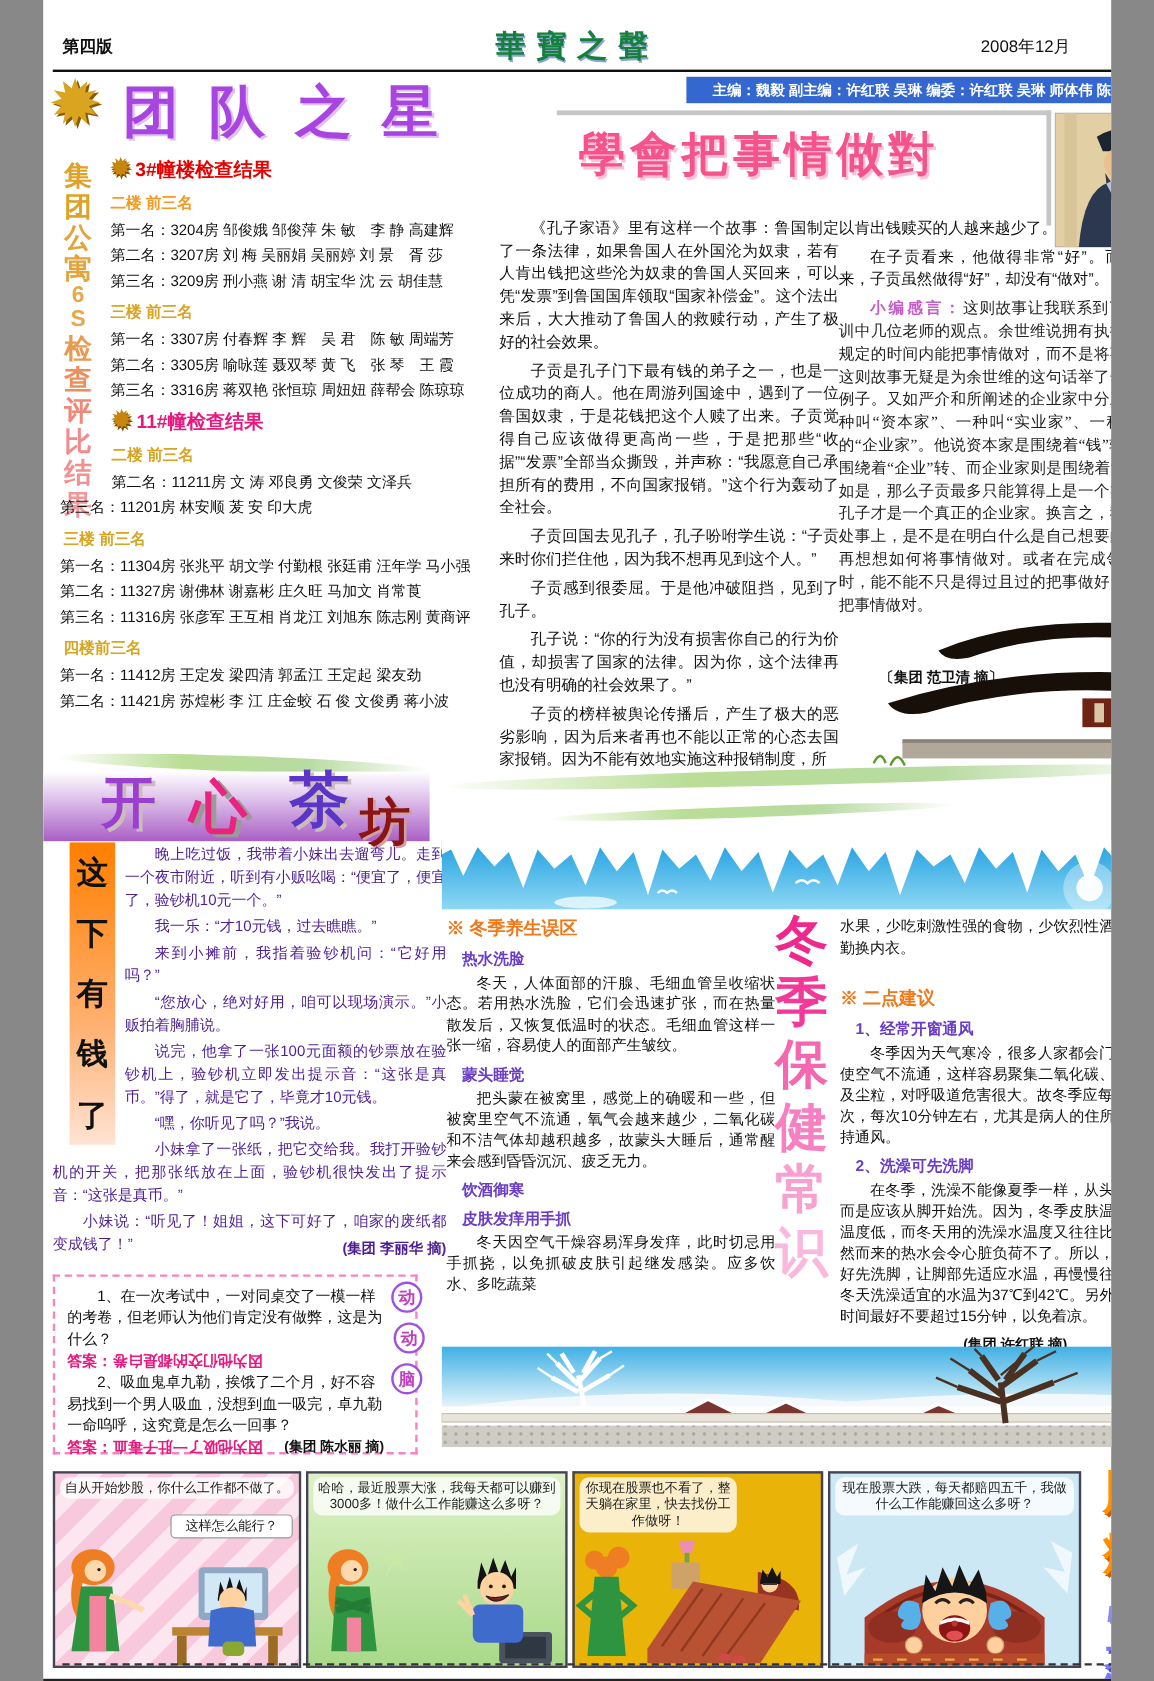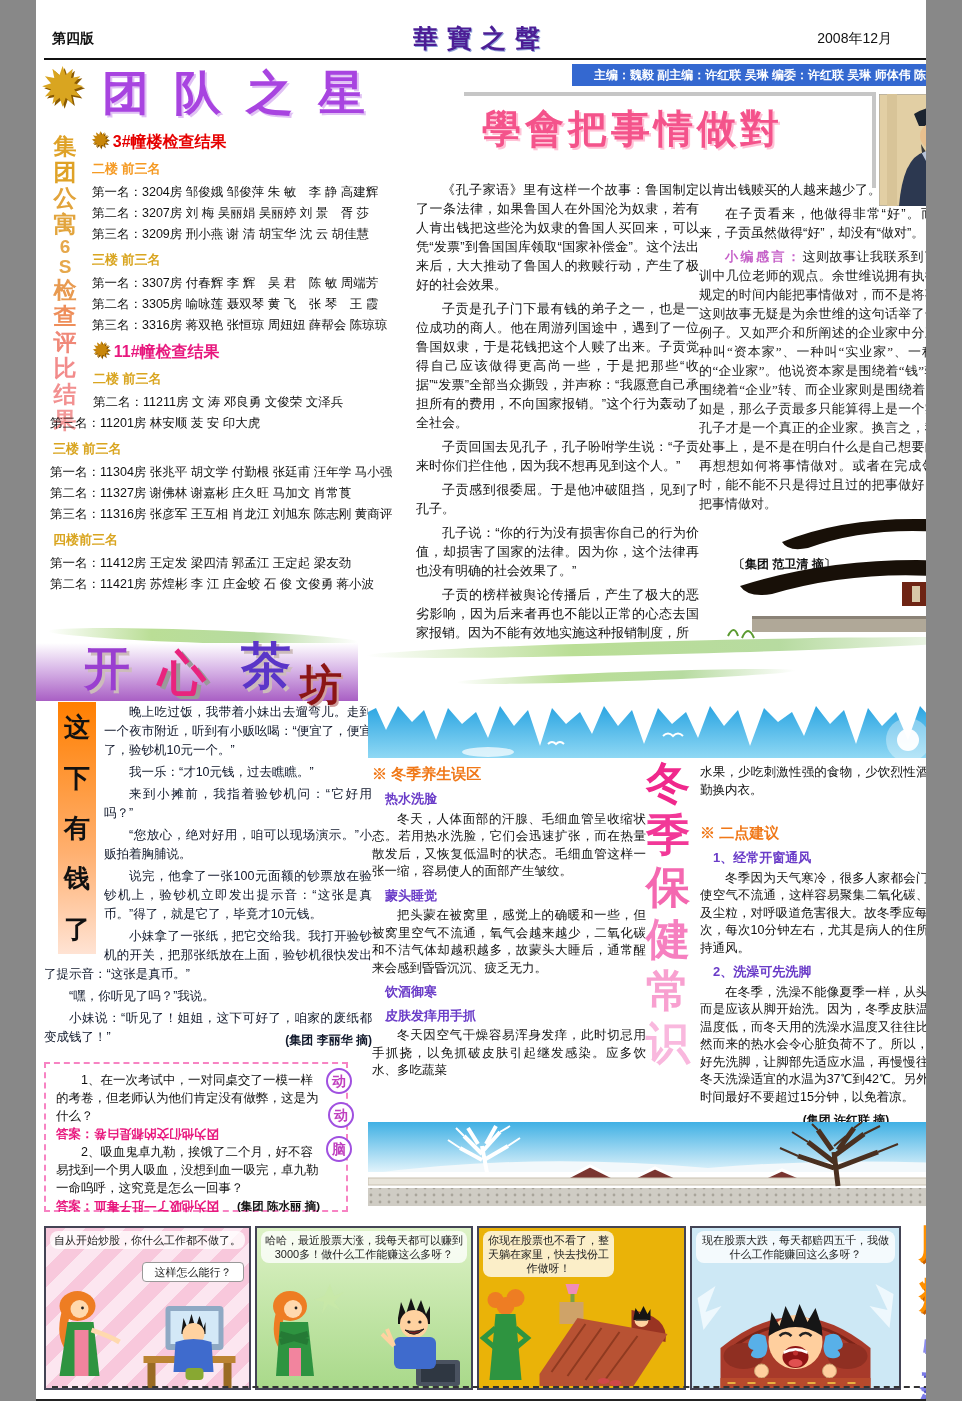--- a/index.html
+++ b/index.html
@@ -5,21 +5,21 @@
   * { margin:0; padding:0; box-sizing:border-box; }
   html,body { background:#888; }
   body { font-family:"Liberation Sans", sans-serif; }
   #page { position:relative; width:890px; height:1401px; background:#fff; margin:0 auto;
           overflow:hidden; border-bottom:2px solid #222; }
   .abs { position:absolute; }
 
   
   .edition { left:16px; top:30px; font-size:14px; font-weight:bold; color:#111; }
   .masthead { left:50%; top:22px; transform:translateX(-50%); font-family:"Liberation Serif", serif;
-              font-size:25px; font-weight:bold; color:#4c1d95; letter-spacing:9px;
+              font-size:25px; font-weight:bold; color:#15803d; letter-spacing:9px;
               text-shadow:1px 1px 0 #8fa2d8; }
   .pagedate { right:34px; top:30px; font-size:14px; color:#111; }
   .header-rule { left:8px; top:58px; width:946px; border-top:2px solid #111; }
   .editors-bar { left:536px; top:64px; width:400px; height:22px; background:#3468d0; color:#fff;
                  font-size:12px; font-weight:bold; text-align:center; line-height:22px; }
 
   
   .star-big { left:4px; top:60px; font-size:54px; color:#d9a520; text-shadow:2px 2px 0 #8a5a00; line-height:1; }
   .team-title { left:66px; top:62px; font-size:47px; font-weight:bold; color:#a844e0;
                 letter-spacing:25px; text-shadow:2px 2px 0 #e0c0f4; white-space:nowrap; }
@@ -78,21 +78,21 @@
   .tc1 { left:48px; top:645px; font-size:46px; color:#9a3fd0; text-shadow:3px 3px 0 #cbb; }
   .tc2 { left:122px; top:650px; font-size:48px; color:#e8247e; text-shadow:4px 3px 0 #9a9a9a; }
   .tc3 { left:205px; top:641px; font-size:50px; color:#5a35c8; text-shadow:3px 3px 0 #cbb; }
   .tc4 { left:264px; top:664px; font-size:42px; color:#8b1515; text-shadow:2px 2px 0 #d0a0a0; }
 
   .money-box { left:22px; top:702px; width:38px; height:252px;
                background:linear-gradient(to bottom, #ff7f00, #ffb070 60%, #ffe3d4);
                display:flex; flex-direction:column; justify-content:space-around; align-items:center; }
   .money-box span { font-size:26px; font-weight:bold; color:#111; line-height:1; }
 
-  .story { left:8px; top:703px; width:328px; font-size:12.5px; line-height:19px; text-align:justify; color:#0f172a; }
+  .story { left:8px; top:703px; width:328px; font-size:12.5px; line-height:19px; text-align:justify; color:#4c1d95; }
   .story .spacer { float:left; width:60px; height:258px; }
   .story p { text-indent:2em; margin-bottom:3px; }
   .story-attr { text-align:right; font-weight:bold; font-size:12px; margin-top:-19px; }
 
   .riddle-box { left:8px; top:1062px; width:304px; height:150px; border:2px dashed #f783c3;
                 padding:7px 26px 6px 10px; font-size:12.5px; line-height:18px; color:#111; }
   .riddle-box p.q { text-indent:2em; }
   .answer { color:#e8187e; font-weight:bold; }
   .flip { display:inline-block; transform:rotate(180deg); }
   .riddle-foot { display:flex; justify-content:space-between; }
@@ -259,22 +259,22 @@
     <span>了</span>
   </div>
 
   <div class="abs story">
     <div class="spacer"></div>
     <p>晚上吃过饭，我带着小妹出去遛弯儿。走到一个夜市附近，听到有小贩吆喝：“便宜了，便宜了，验钞机10元一个。”</p>
     <p>我一乐：“才10元钱，过去瞧瞧。”</p>
     <p>来到小摊前，我指着验钞机问：“它好用吗？”</p>
     <p>“您放心，绝对好用，咱可以现场演示。”小贩拍着胸脯说。</p>
     <p>说完，他拿了一张100元面额的钞票放在验钞机上，验钞机立即发出提示音：“这张是真币。”得了，就是它了，毕竟才10元钱。</p>
+    <p>“嘿，你听见了吗？”我说。</p>
     <p>小妹拿了一张纸，把它交给我。我打开验钞机的开关，把那张纸放在上面，验钞机很快发出了提示音：“这张是真币。”</p>
-    <p>“嘿，你听见了吗？”我说。</p>
     <p>小妹说：“听见了！姐姐，这下可好了，咱家的废纸都变成钱了！”</p>
     <div class="story-attr">(集团 李丽华 摘)</div>
   </div>
 
   <div class="abs riddle-box">
     <p class="q">1、在一次考试中，一对同桌交了一模一样的考卷，但老师认为他们肯定没有做弊，这是为什么？</p>
     <p class="answer"><span>答案：</span><span class="flip">因为他们交的都是白卷</span></p>
     <p class="q">2、吸血鬼卓九勒，挨饿了二个月，好不容易找到一个男人吸血，没想到血一吸完，卓九勒一命呜呼，这究竟是怎么一回事？</p>
     <div class="riddle-foot">
       <p class="answer"><span>答案：</span><span class="flip">因为他吸了一肚子毒血</span></p>

